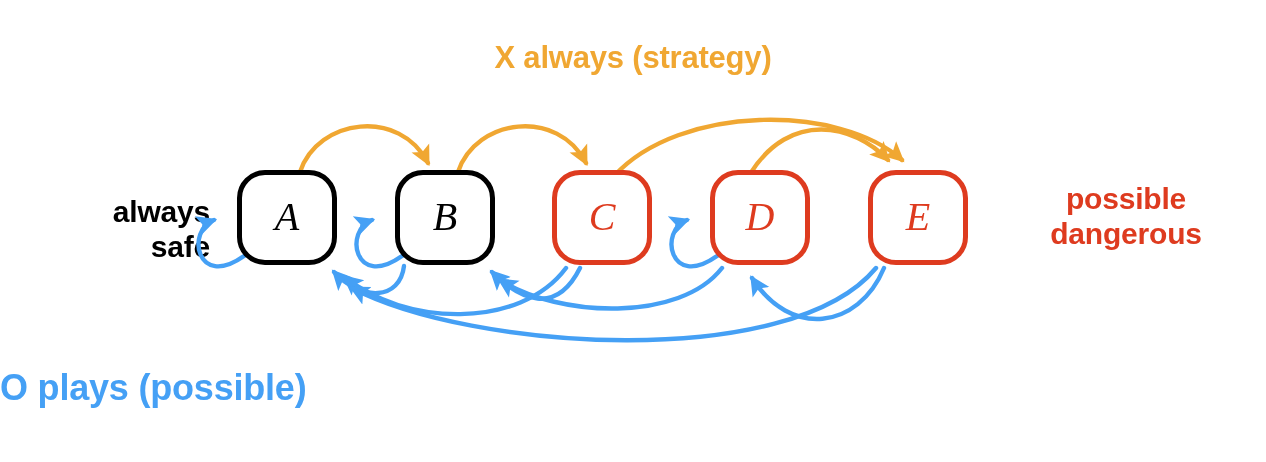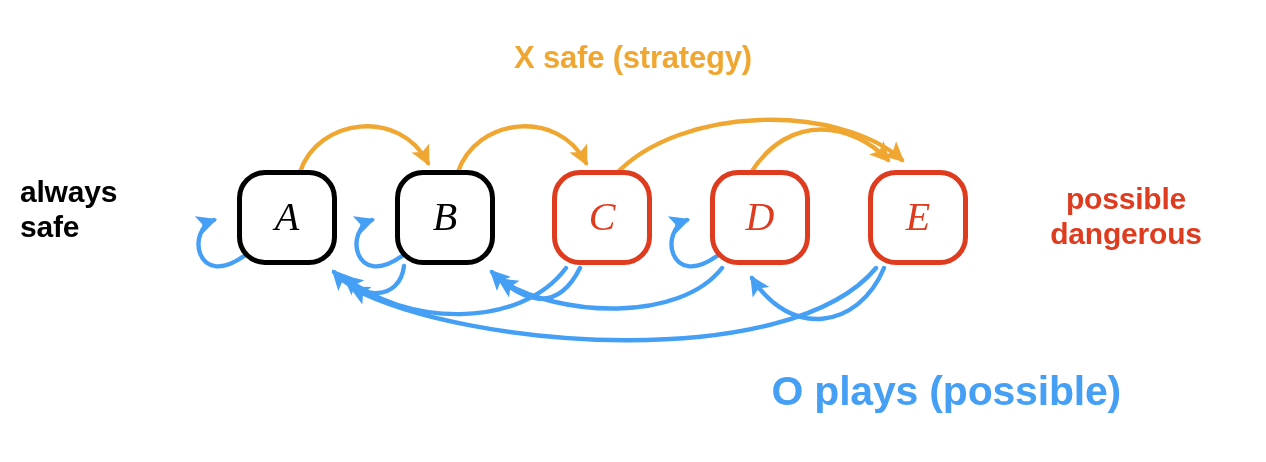--- a/index.html
+++ b/index.html
@@ -38,28 +38,28 @@
     left: 0;
     top: 40px;
     width: 1266px;
     text-align: center;
     font-size: 31px;
   }
   #label-bottom {
     left: 0;
     top: 367px;
     width: 1121px;
-    text-align: right;
-    font-size: 41px;
+    text-align: left;
+    font-size: 36px;
   }
   #label-left {
     left: 20px;
-    top: 174px;
+    top: 194px;
     width: 190px;
-    text-align: left;
+    text-align: right;
     font-size: 30px;
   }
   #label-right {
     left: 1000px;
     top: 181px;
     width: 252px;
     text-align: center;
     font-size: 30px;
   }
   .node {
@@ -79,21 +79,21 @@
     font-size: 40px;
     line-height: 1;
   }
   .node-label { display: block; transform: translateY(-1px); }
 </style>
 </head>
 <body>
 
 <div id="stage">
 
-  <div class="label" id="label-top" style="color:#F0A732">X safe (strategy)</div>
+  <div class="label" id="label-top" style="color:#F0A732">X always (strategy)</div>
 
   <div class="label" id="label-bottom" style="color:#45A0F5">O plays (possible)</div>
 
   <div class="label" id="label-left" style="color:#000000">always
 safe</div>
 
   <div class="label" id="label-right" style="color:#DE3B1F">possible
 dangerous</div>
 
   <svg id="edges" viewBox="0 0 1266 462">

